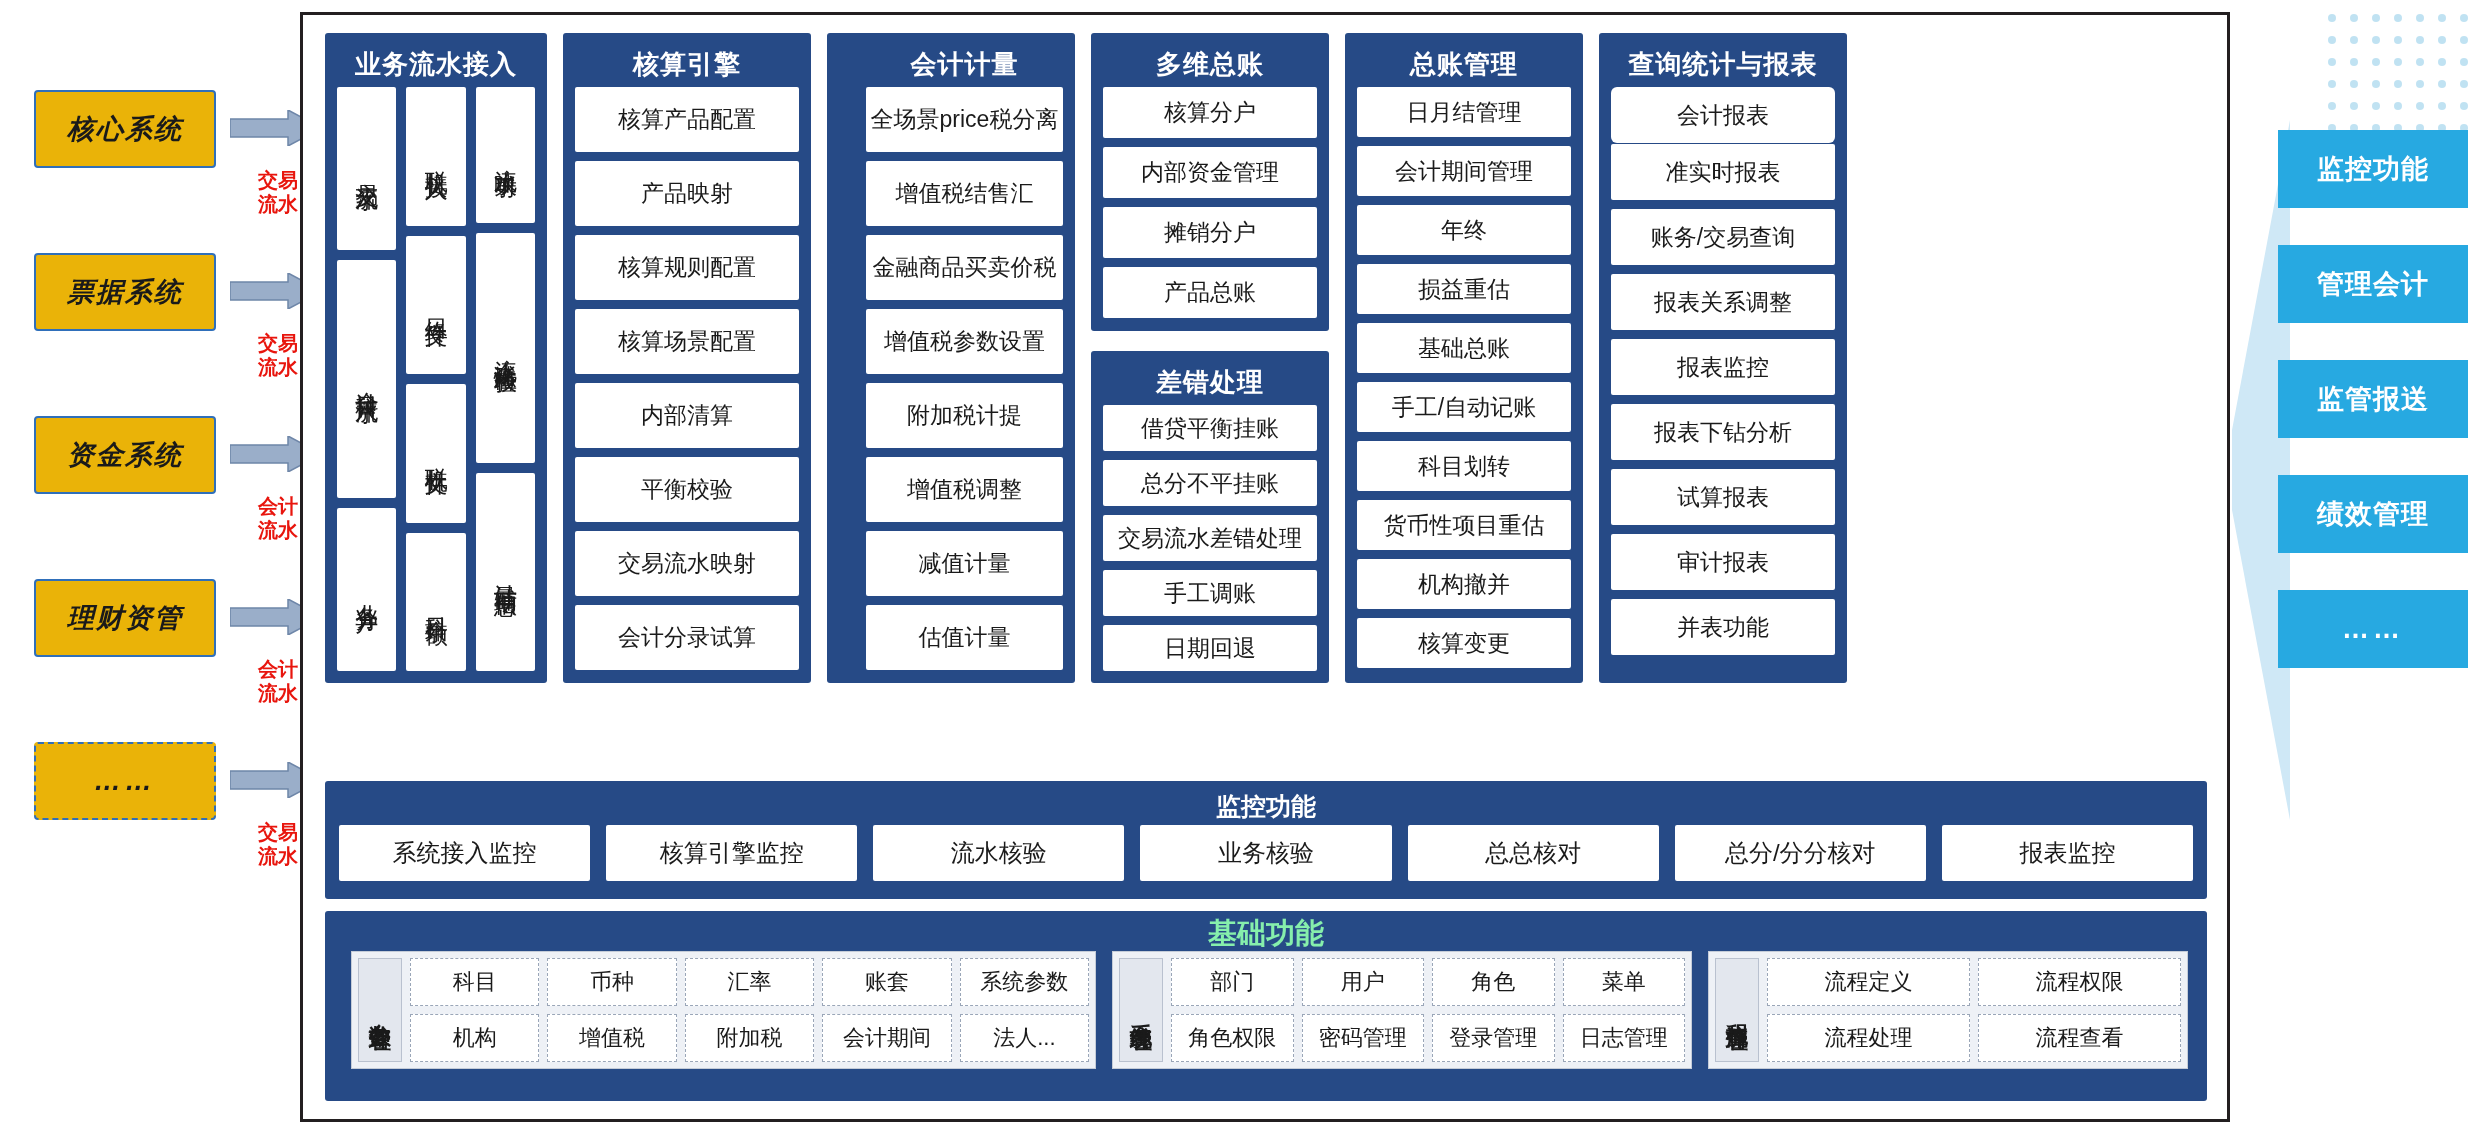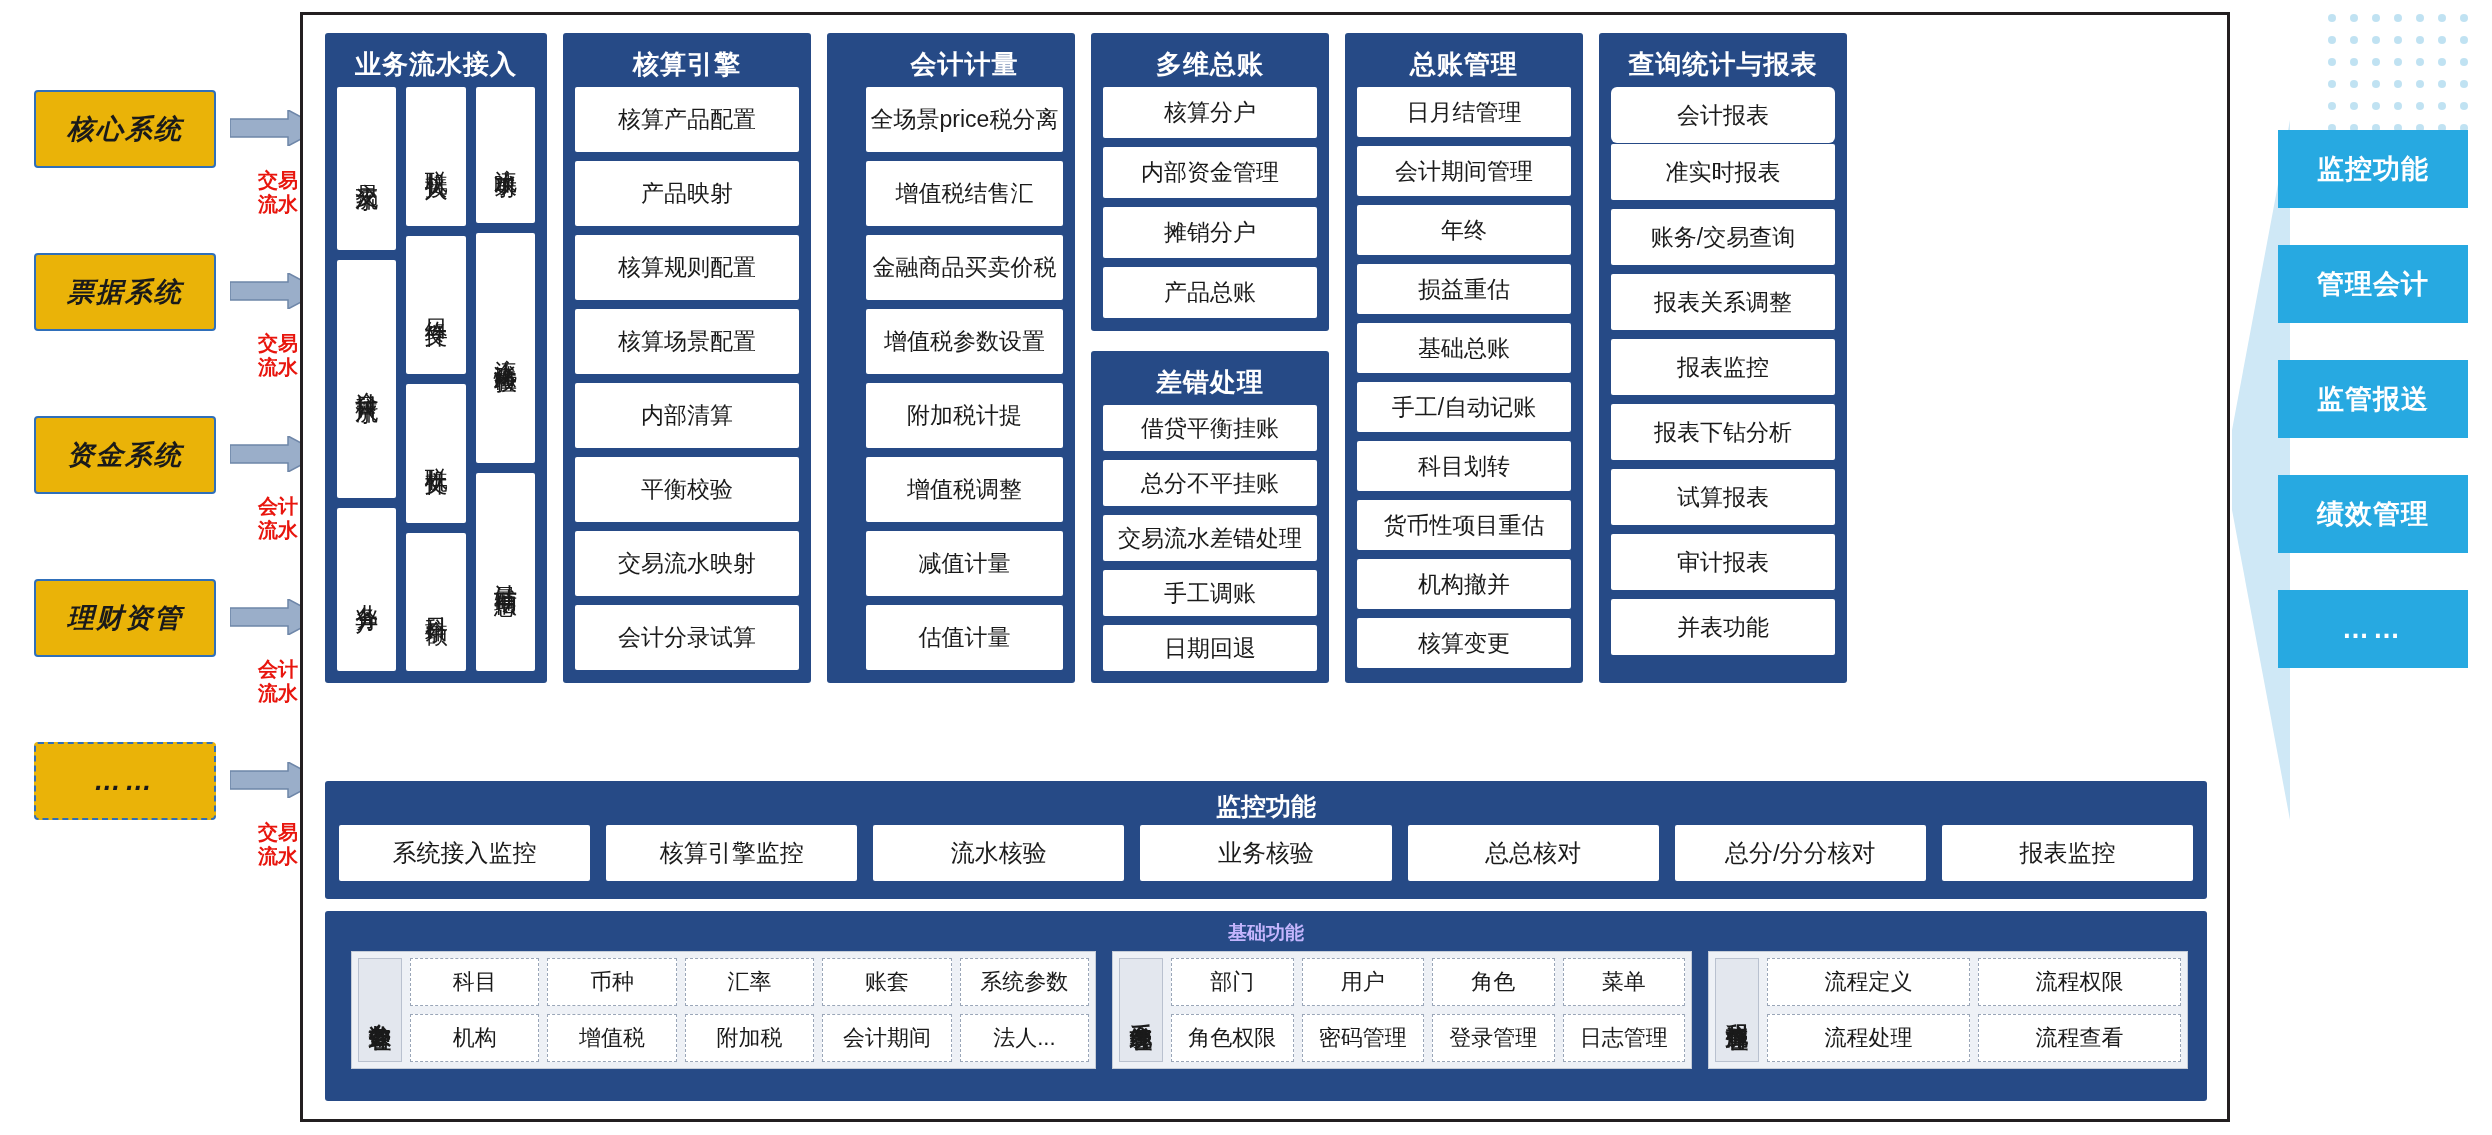--- a/index.html
+++ b/index.html
@@ -196,22 +196,22 @@
     left: 22px;
     top: 896px;
     width: 1882px;
     height: 190px;
     background: #264a86;
     border-radius: 3px;
     box-sizing: border-box;
     padding: 4px 14px 12px 14px;
   }
   .base-title {
-    color: #c4b5fd;
-    font-size: 19px;
+    color: #86efac;
+    font-size: 29px;
     font-weight: bold;
     text-align: center;
     line-height: 36px;
   }
   .base-groups {
     display: flex;
     gap: 16px;
     padding-left: 12px;
   }
   .base-group {

